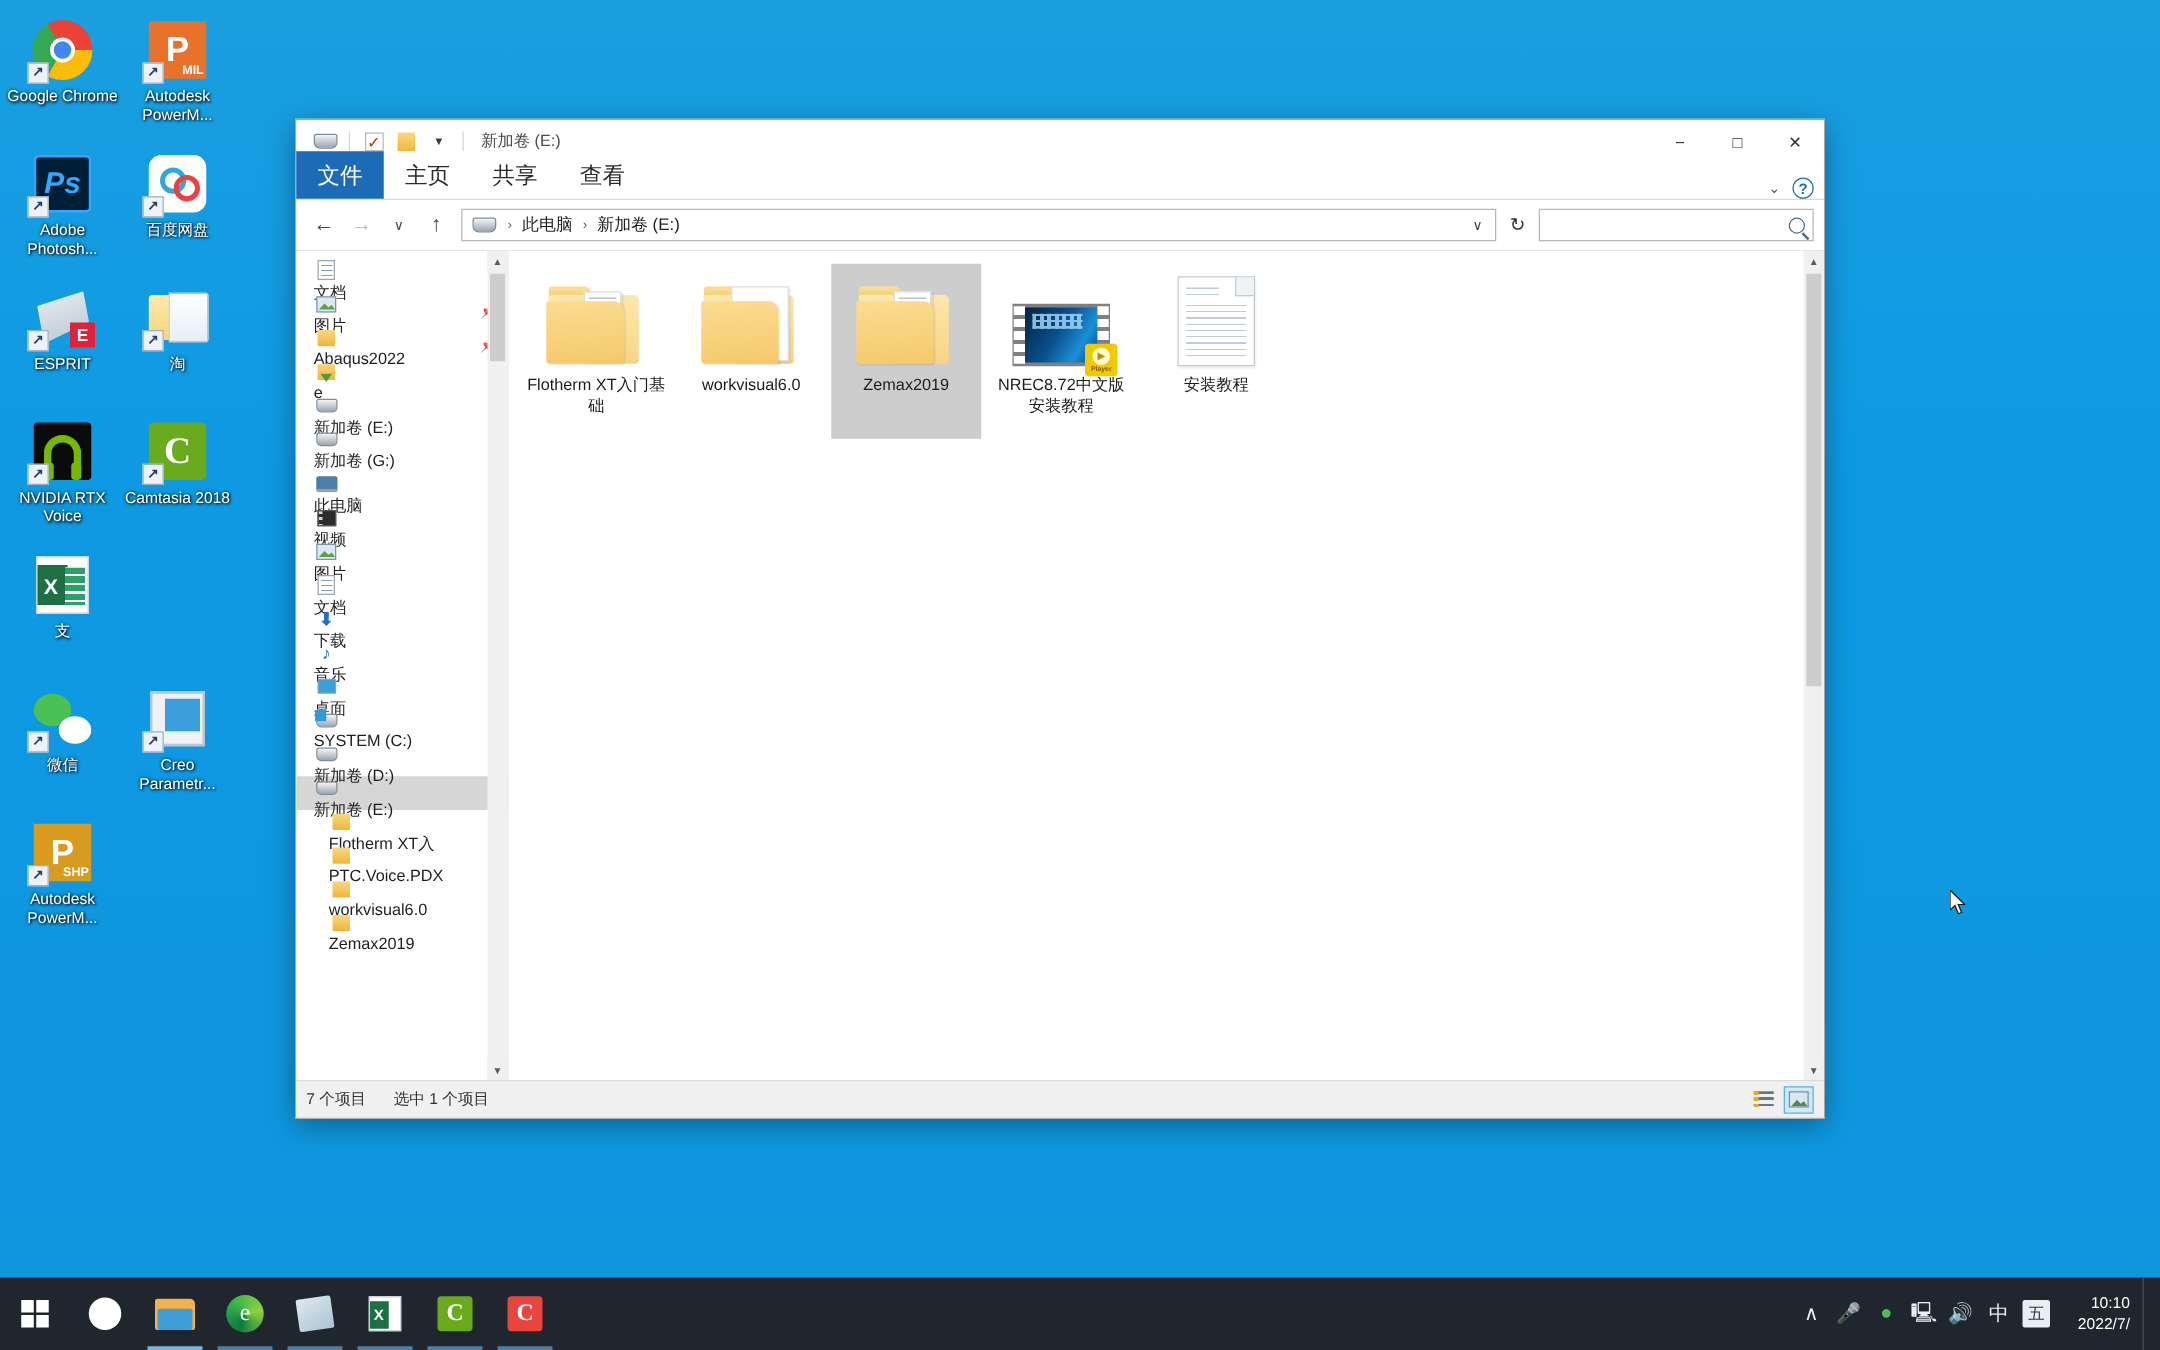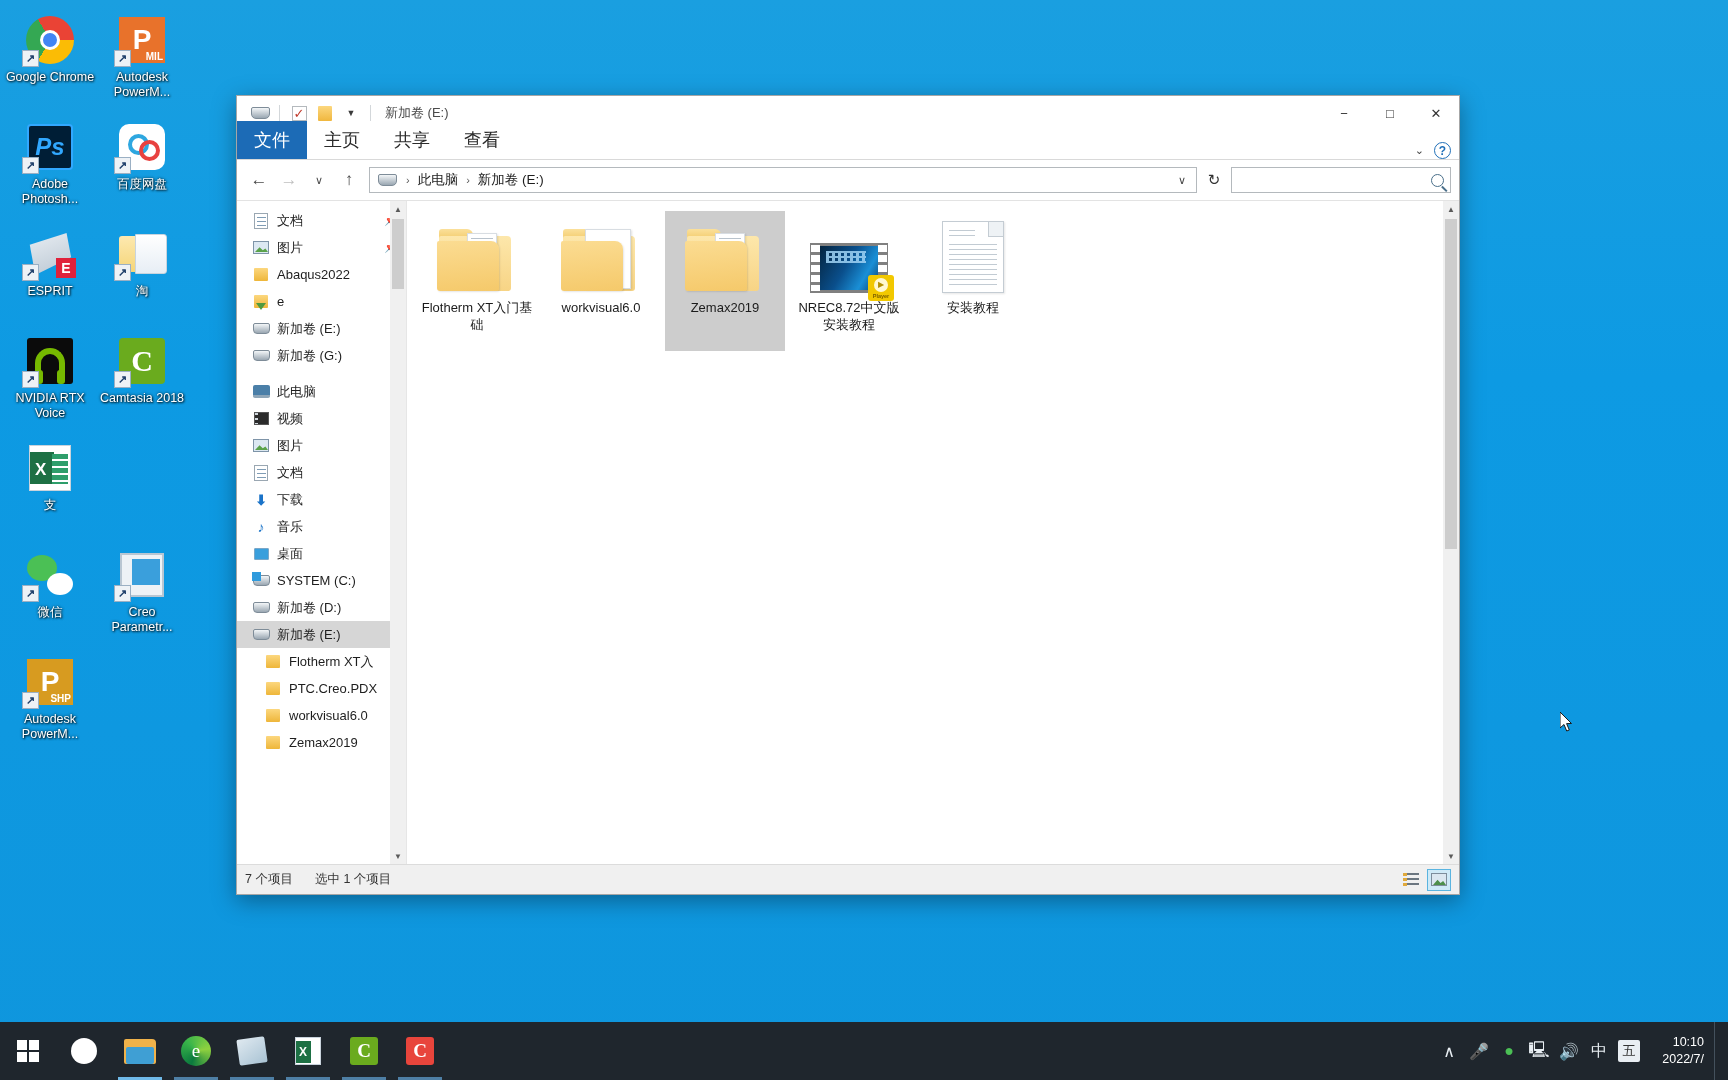--- a/index.html
+++ b/index.html
@@ -354,22 +354,22 @@
 
   #body-area{ flex:1; display:flex; min-height:0; border-top:1px solid #e3e3e3; }
 
   
   #navpane{
     width:170px; background:#ffffff; border-right:1px solid #e6e6e6;
     position:relative; overflow:hidden;
   }
   .tree{ padding-top:6px; }
   .tree-item{
-    height:27px; display:flex; align-items:center; padding-left:14px;
-    font-size:13px; color:#1e1e1e; white-space:nowrap;
+    height:27px; display:flex; align-items:flex-start; padding-left:14px;
+    font-size:13px; color:#1e1e1e; white-space:nowrap;flex-direction:column;
   }
   .tree-item.indent1{ padding-left:26px; }
   .tree-item.selected{ background:#d6d6d6; }
   .tree-item .ti-icon{
     width:20px; height:18px; margin-right:6px; flex:none;
     display:flex;align-items:center;justify-content:center;
   }
   .tree-item .ti-pin{
     margin-left:auto; margin-right:8px; color:#8a8a8a; font-size:11px;
   }
@@ -884,21 +884,21 @@
           <div class="tree-item indent1">
             <span class="ti-icon">
               <span class="ti-folder"></span>
             </span>
             <span>Flotherm XT入</span>
           </div>
           <div class="tree-item indent1">
             <span class="ti-icon">
               <span class="ti-folder"></span>
             </span>
-            <span>PTC.Creo.PDX</span>
+            <span>PTC.Voice.PDX</span>
           </div>
           <div class="tree-item indent1">
             <span class="ti-icon">
               <span class="ti-folder"></span>
             </span>
             <span>workvisual6.0</span>
           </div>
           <div class="tree-item indent1">
             <span class="ti-icon">
               <span class="ti-folder"></span>

